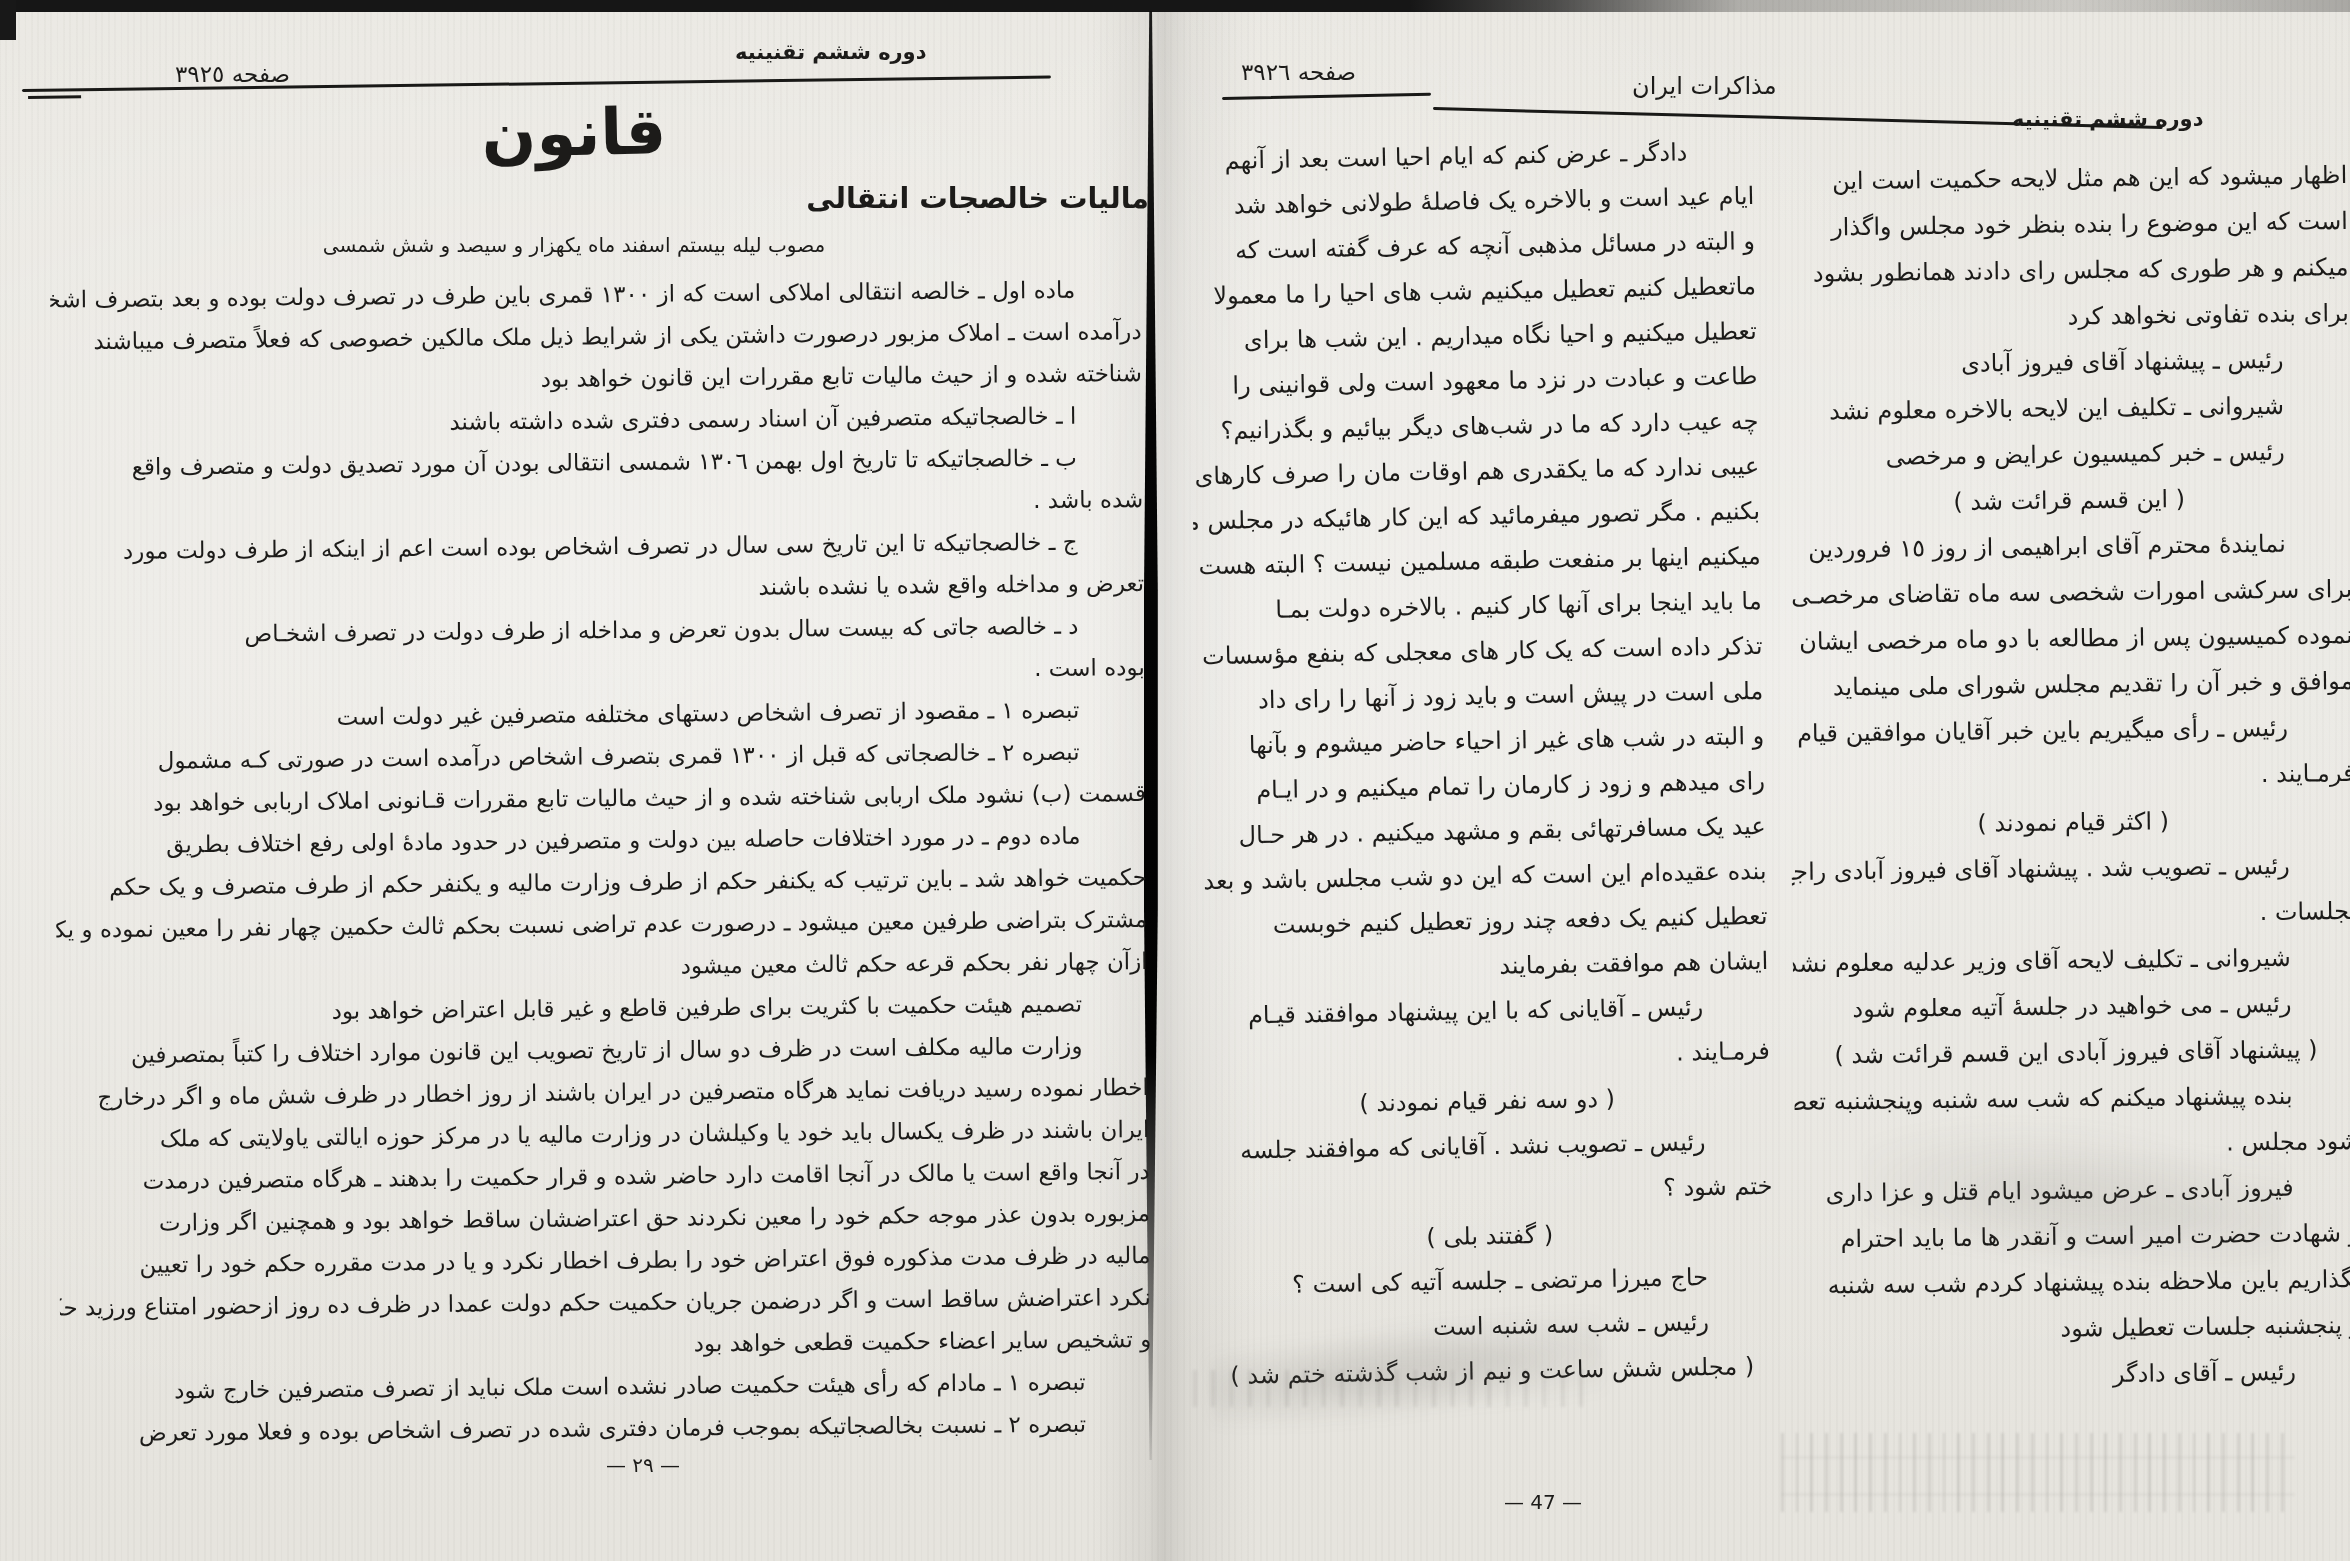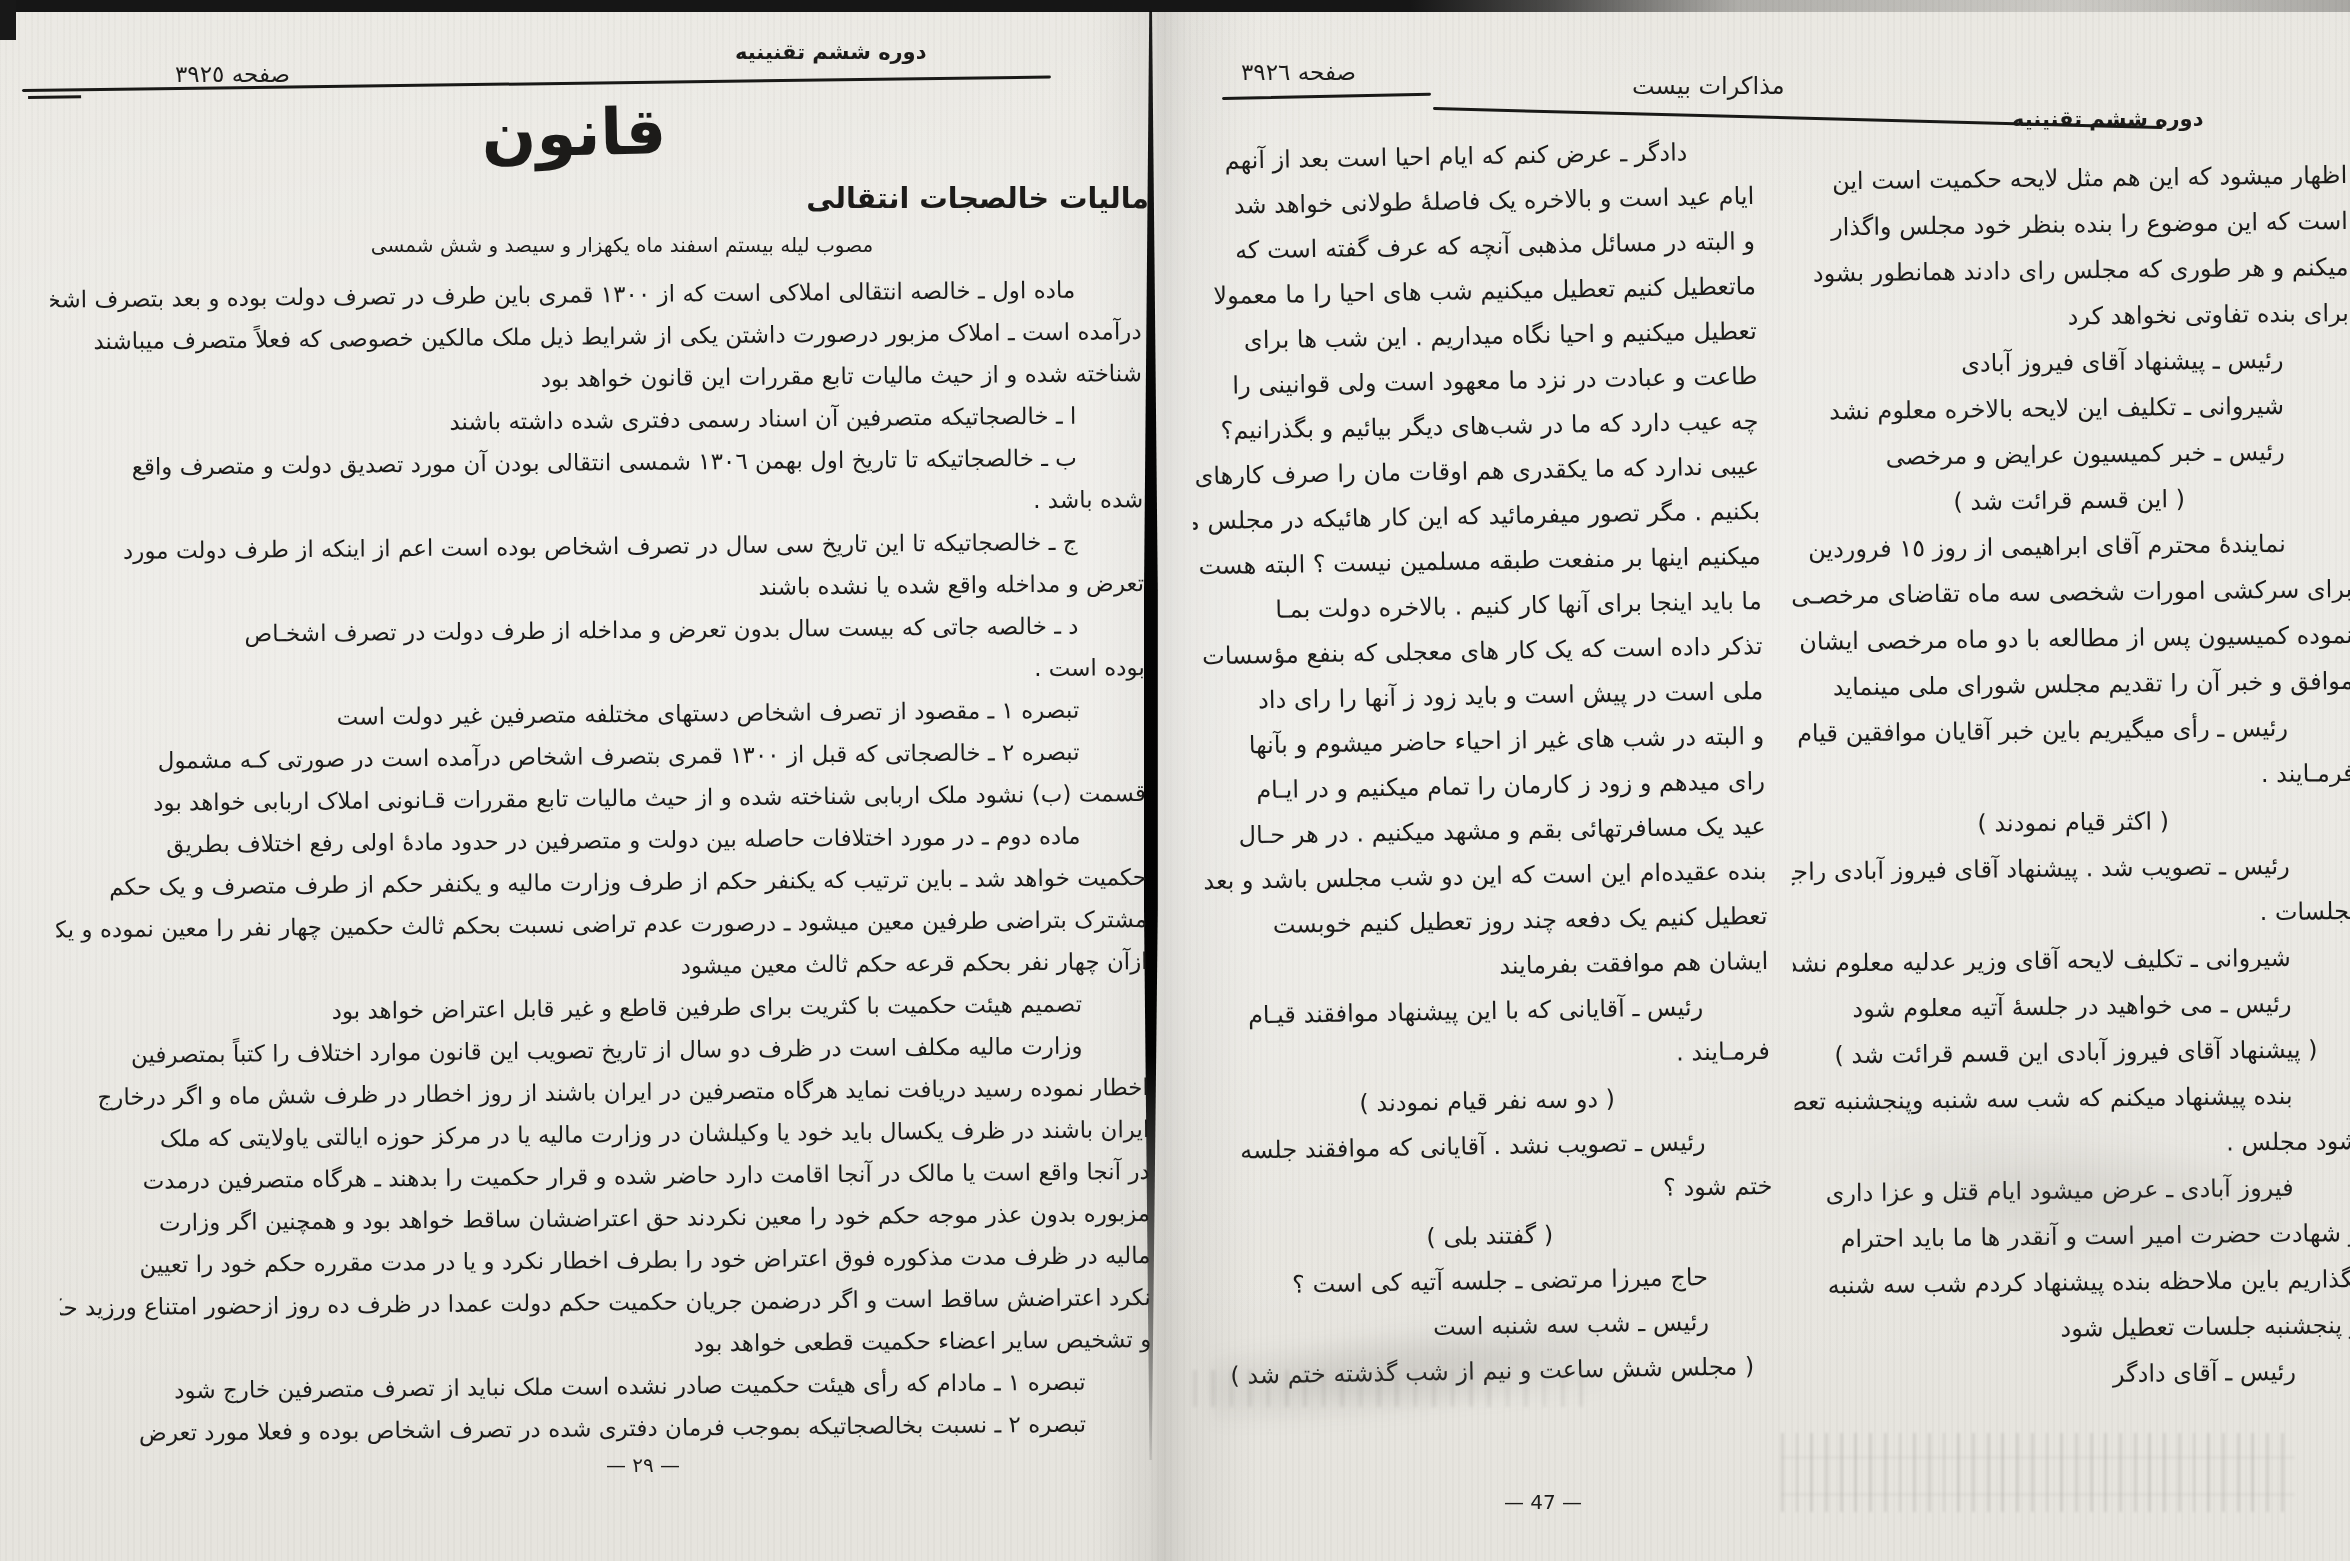--- a/index.html
+++ b/index.html
@@ -38,21 +38,21 @@
   .hdr-period-right{left:2013px;top:107px;font-size:21px;font-weight:bold;}
 
   .law-title{
     position:absolute;left:0;top:96px;width:1150px;margin:0;text-align:center;
     font-size:64px;font-weight:bold;transform:rotate(-1.1deg);
   }
   .law-subtitle{
     position:absolute;left:0;top:182px;width:1150px;margin:0;text-align:right;
     font-size:28.5px;font-weight:bold;
   }
-  .enactment{position:absolute;left:0;top:233px;width:1150px;text-align:center;font-size:20px;padding-left:48px;}
+  .enactment{position:absolute;left:0;top:233px;width:1150px;text-align:center;font-size:20px;}
 
   .law-body{
     position:absolute;left:51px;top:268px;width:1091px;
     font-size:23px;transform:rotate(-0.55deg);transform-origin:top right;overflow:hidden;
   }
   .law-body .tline{height:42px;line-height:42px;white-space:nowrap;text-align:right;}
 
   .col{position:absolute;font-size:24px;transform-origin:top right;overflow:hidden;}
   .col .tline{white-space:nowrap;text-align:right;}
   .col-inner{left:1187px;top:129px;width:567px;transform:rotate(-1.05deg);}
@@ -123,21 +123,21 @@
         <div class="tline">و تشخیص سایر اعضاء حکمیت قطعی خواهد بود</div>
         <div class="tline indent">تبصره ١ ـ مادام که رأی هیئت حکمیت صادر نشده است ملک نباید از تصرف متصرفین خارج شود</div>
         <div class="tline indent">تبصره ٢ ـ نسبت بخالصجاتیکه بموجب فرمان دفتری شده در تصرف اشخاص بوده و فعلا مورد تعرض</div>
       </div>
 
     <div class="pg-num pg-num-left">— ٢٩ —</div>
   </section>
 
   <section class="page page-right">
     <div class="hdr hdr-pg-right">صفحه ٣٩٢٦</div>
-    <div class="hdr hdr-proc">مذاکرات بیست</div>
+    <div class="hdr hdr-proc">مذاکرات ایران</div>
     <div class="hdr hdr-period-right">دوره ششم تقنینیه</div>
     <div class="rule rule-right-short"></div>
     <div class="rule rule-right-long"></div>
 
     <div class="col col-outer">
         <div class="tline">اظهار میشود که این هم مثل لایحه حکمیت است این</div>
         <div class="tline">است که این موضوع را بنده بنظر خود مجلس واگذار</div>
         <div class="tline">میکنم و هر طوری که مجلس رای دادند همانطور بشود</div>
         <div class="tline">برای بنده تفاوتی نخواهد کرد</div>
         <div class="tline indent">رئیس ـ پیشنهاد آقای فیروز آبادی</div>

